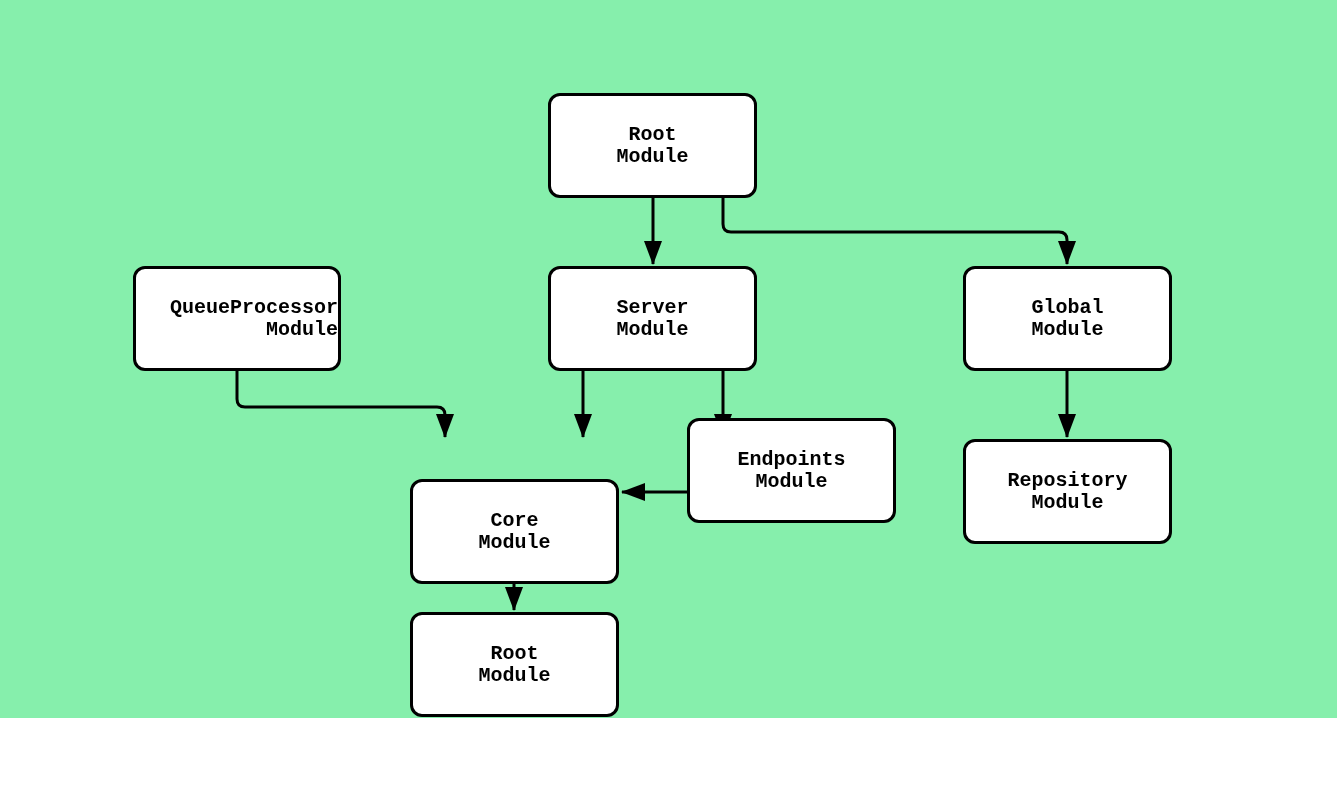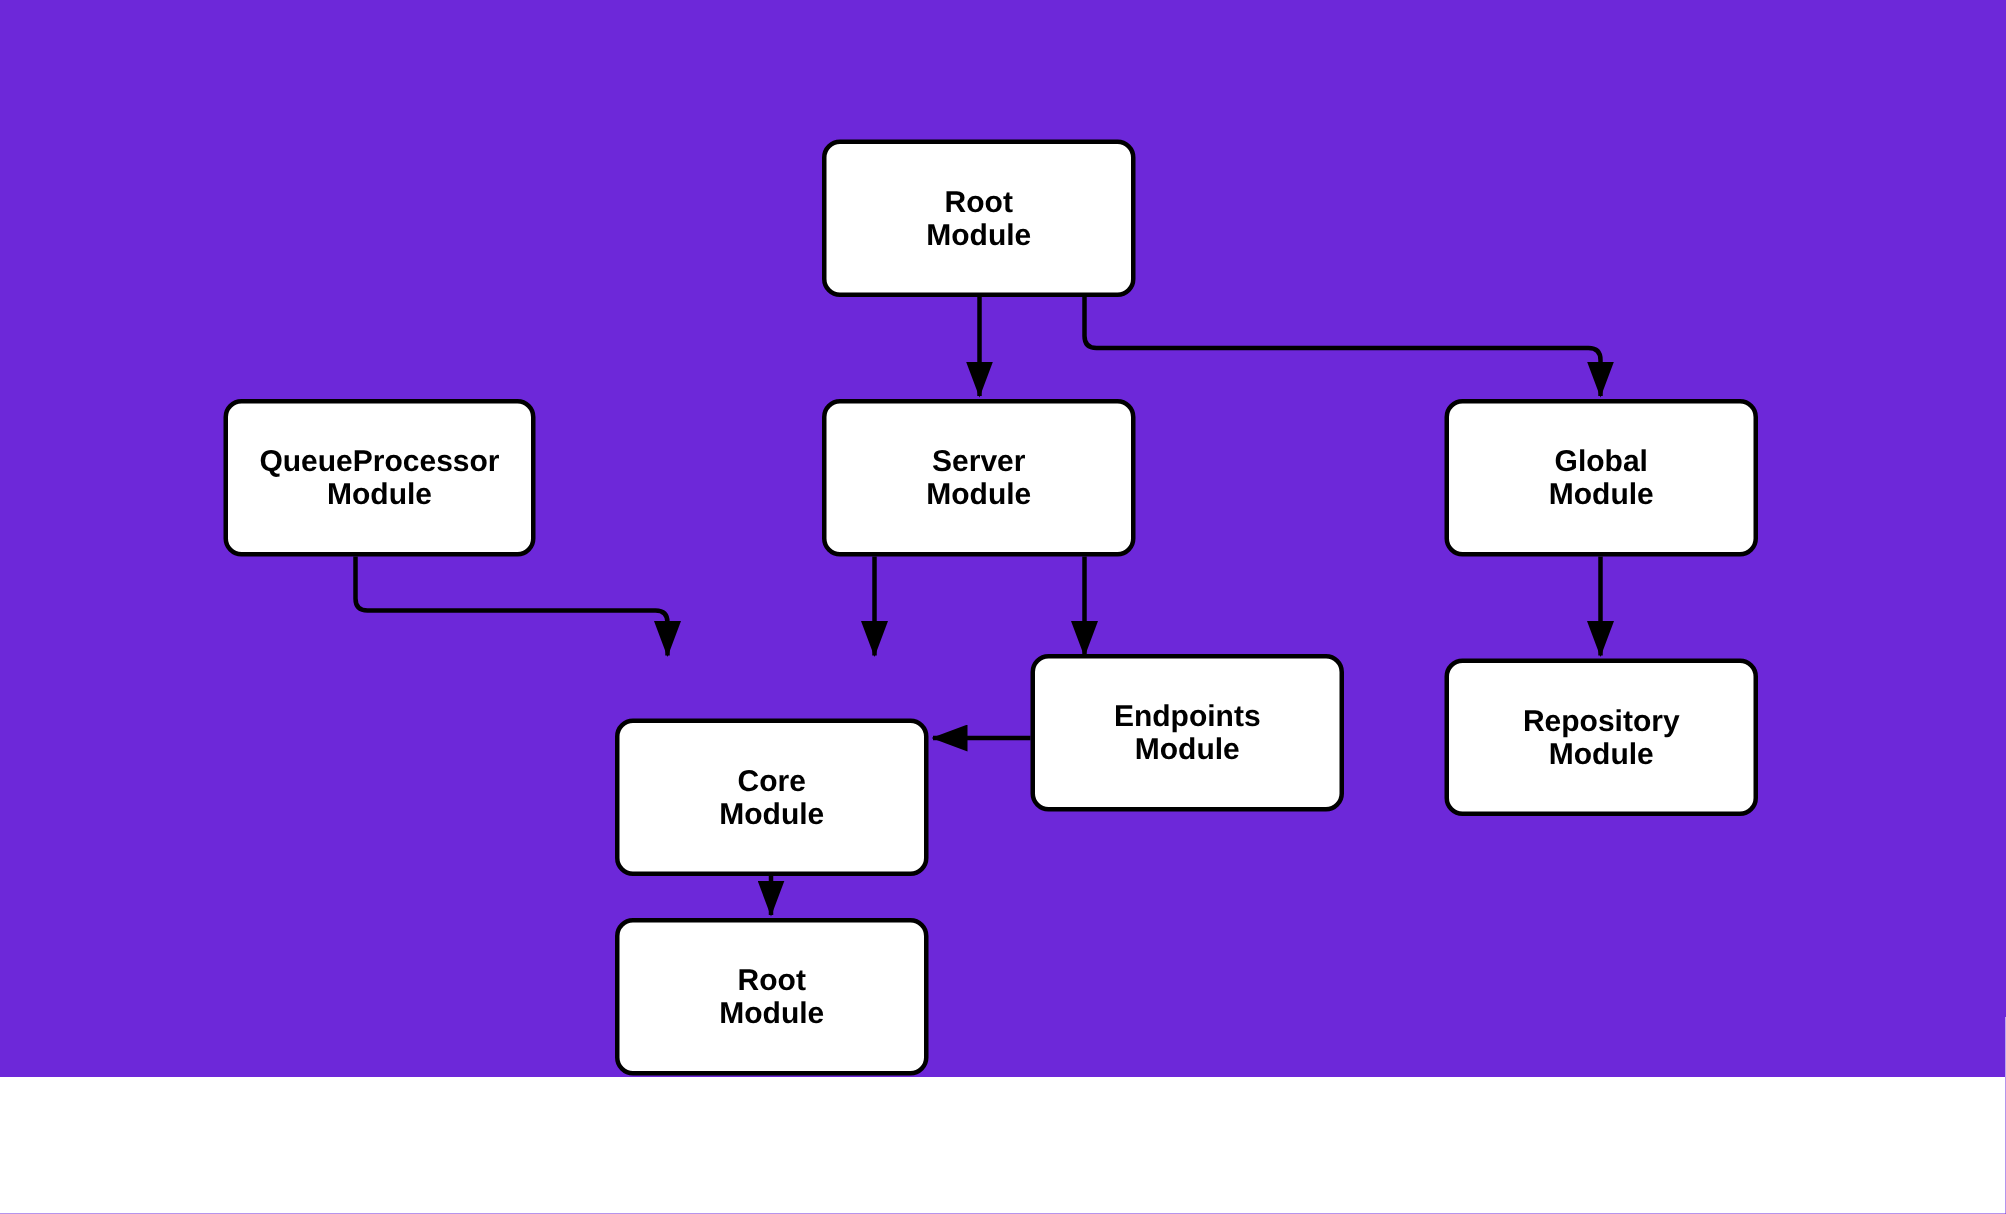--- a/index.html
+++ b/index.html
@@ -4,22 +4,22 @@
 <style>
   html, body {
     margin: 0;
     padding: 0;
     background: #ffffff;
   }
   .canvas {
     position: relative;
     width: 1337px;
     height: 718px;
-    background: #6d28d9;
-    font-family: Liberation Sans, sans-serif;
+    background: #86efac;
+    font-family: Liberation Mono, monospace;
     overflow: hidden;
   }
   .edges {
     position: absolute;
     left: 0;
     top: 0;
     width: 1337px;
     height: 809px;
   }
   .edge {
@@ -67,41 +67,41 @@
     <path class="edge" d="M687,492 L622,492" marker-end="url(#arrow)"></path>
     <path class="edge" d="M1067,371 L1067,437" marker-end="url(#arrow)"></path>
     <path class="edge" d="M514,544 L514,610" marker-end="url(#arrow)"></path>
   </svg>
 
   <div class="node" style="left:548px; top:93px; width:209px; height:105px;">
     <span>Root</span>
     <span>Module</span>
   </div>
 
-  <div class="node" style="left:149px; top:266px; width:208px; height:105px;">
+  <div class="node" style="left:133px; top:266px; width:208px; height:105px;align-items:flex-end;">
     <span>QueueProcessor</span>
     <span>Module</span>
   </div>
 
   <div class="node" style="left:548px; top:266px; width:209px; height:105px;">
     <span>Server</span>
     <span>Module</span>
   </div>
 
   <div class="node" style="left:963px; top:266px; width:209px; height:105px;">
     <span>Global</span>
     <span>Module</span>
   </div>
 
   <div class="node" style="left:410px; top:439px; width:209px; height:105px;margin-top:40px;">
     <span>Core</span>
     <span>Module</span>
   </div>
 
-  <div class="node" style="left:687px; top:436px; width:209px; height:105px;">
+  <div class="node" style="left:687px; top:418px; width:209px; height:105px;">
     <span>Endpoints</span>
     <span>Module</span>
   </div>
 
   <div class="node" style="left:963px; top:439px; width:209px; height:105px;">
     <span>Repository</span>
     <span>Module</span>
   </div>
 
   <div class="node" style="left:410px; top:612px; width:209px; height:105px;">

